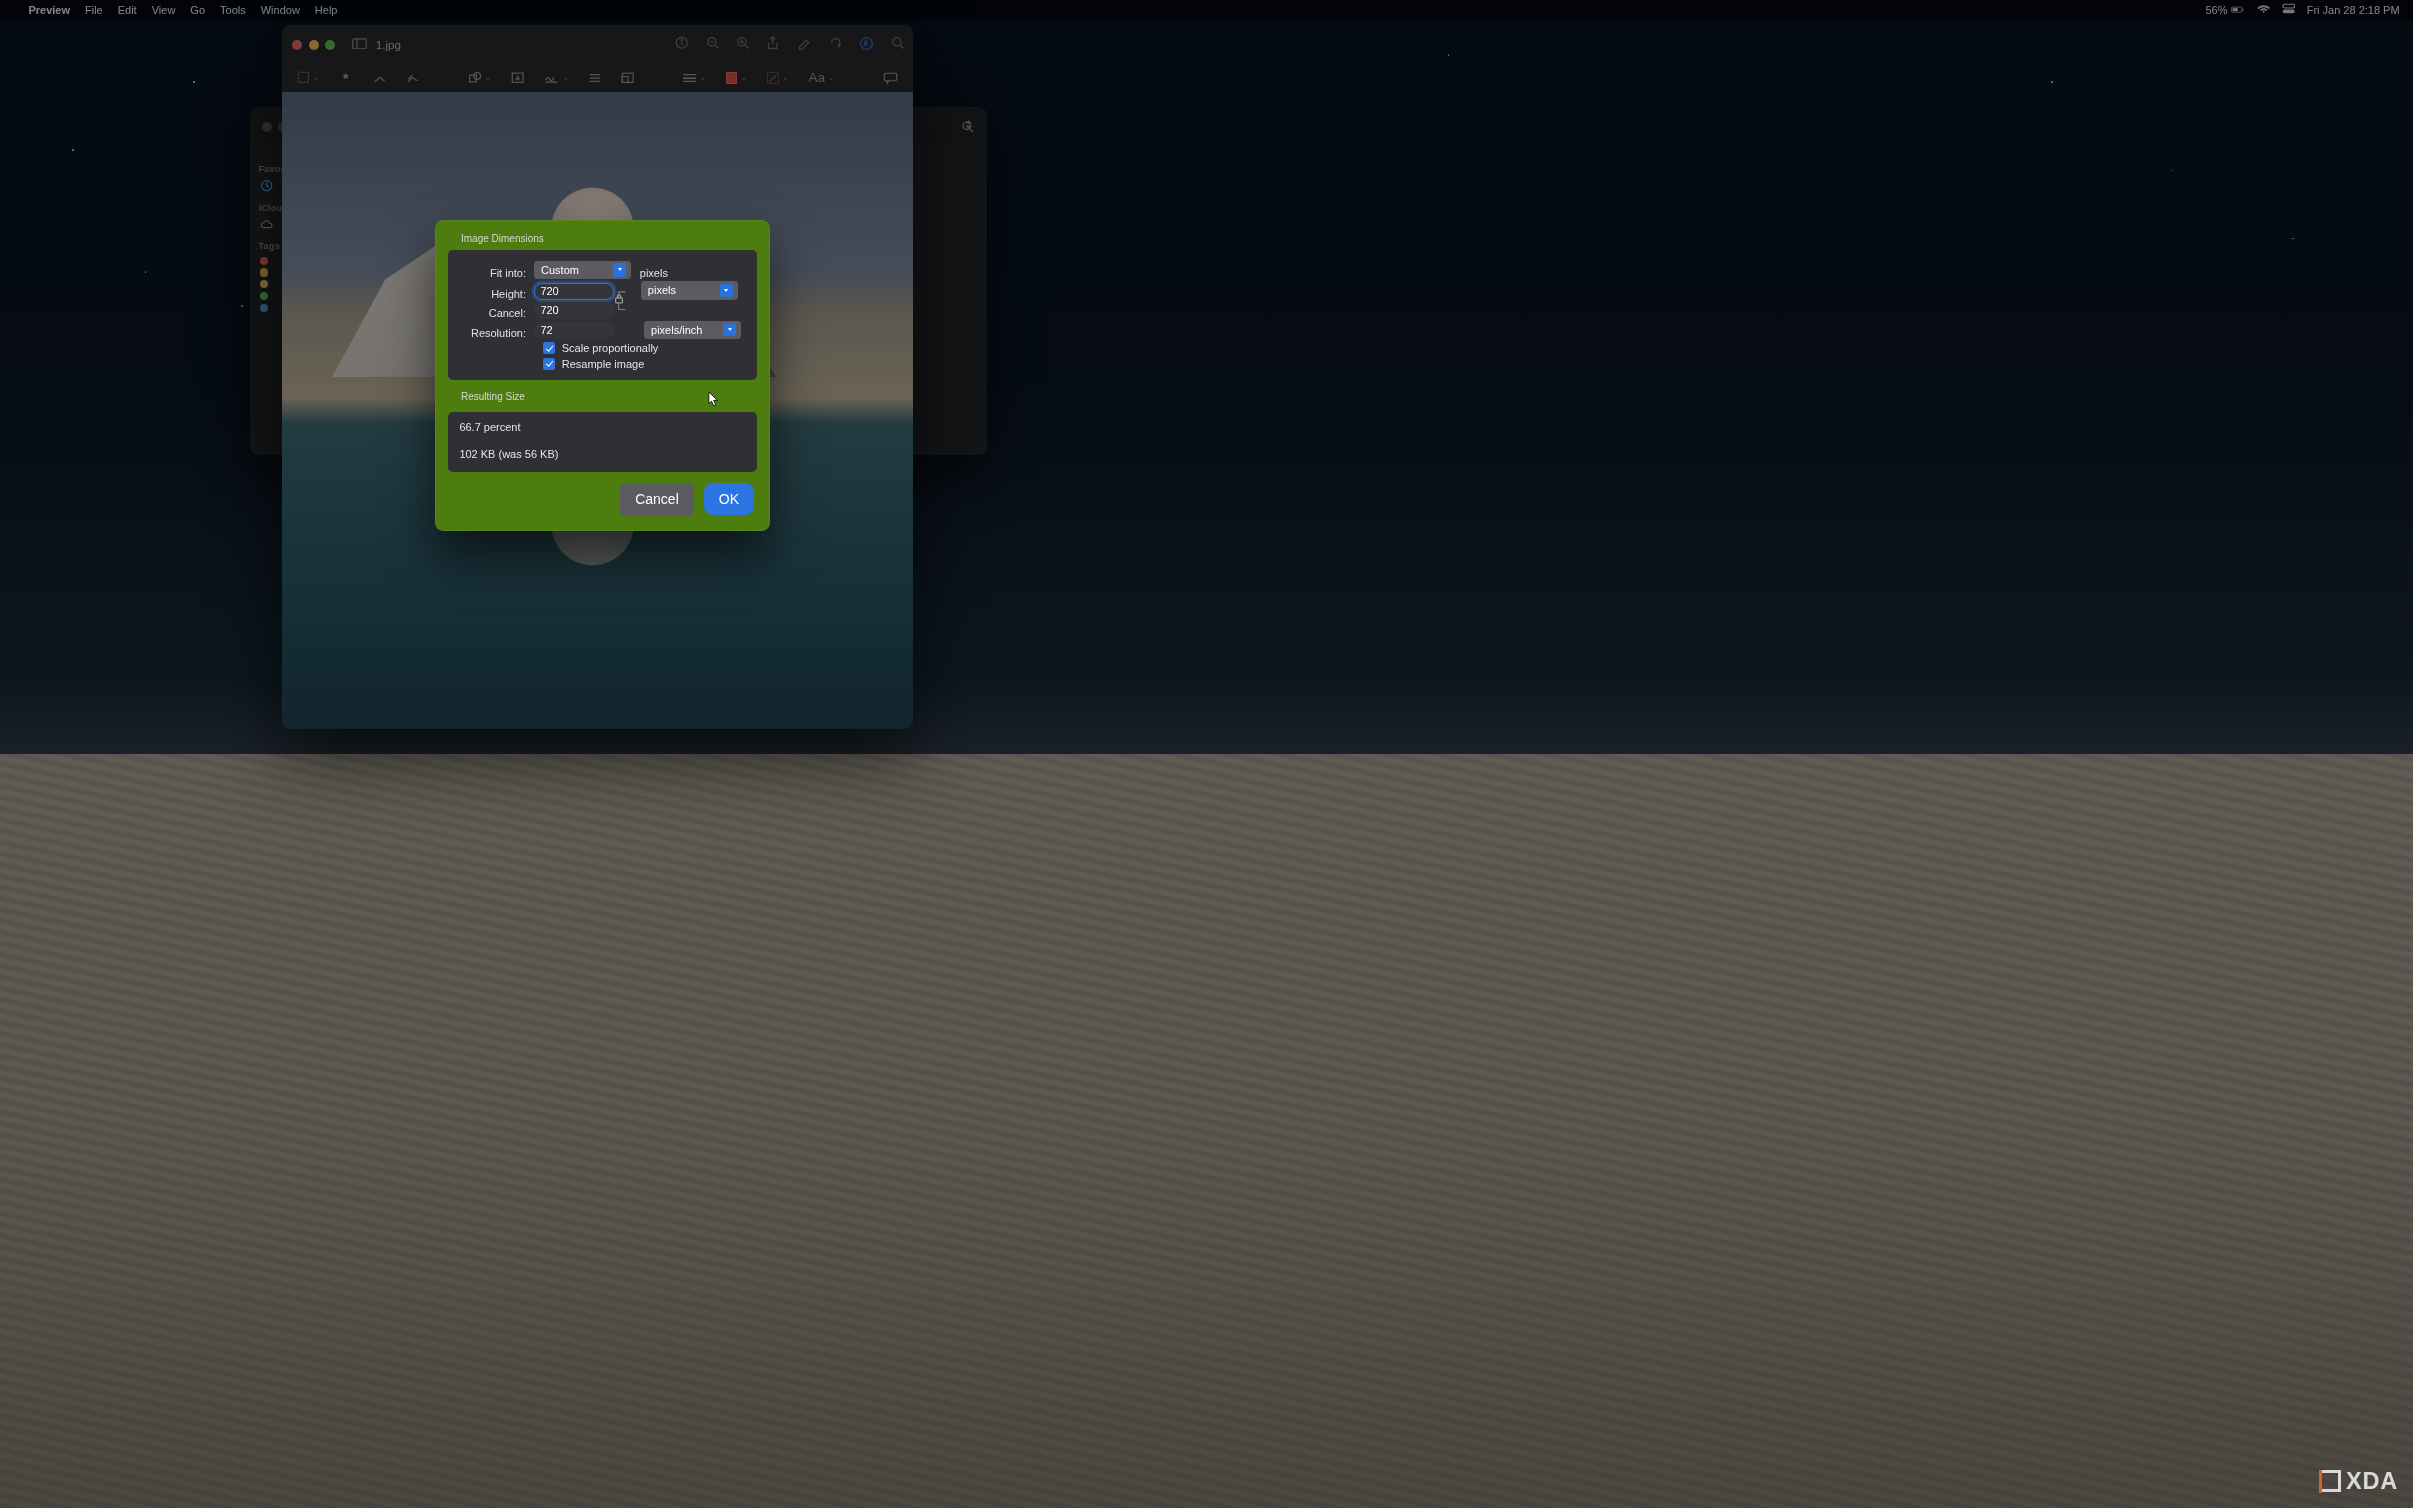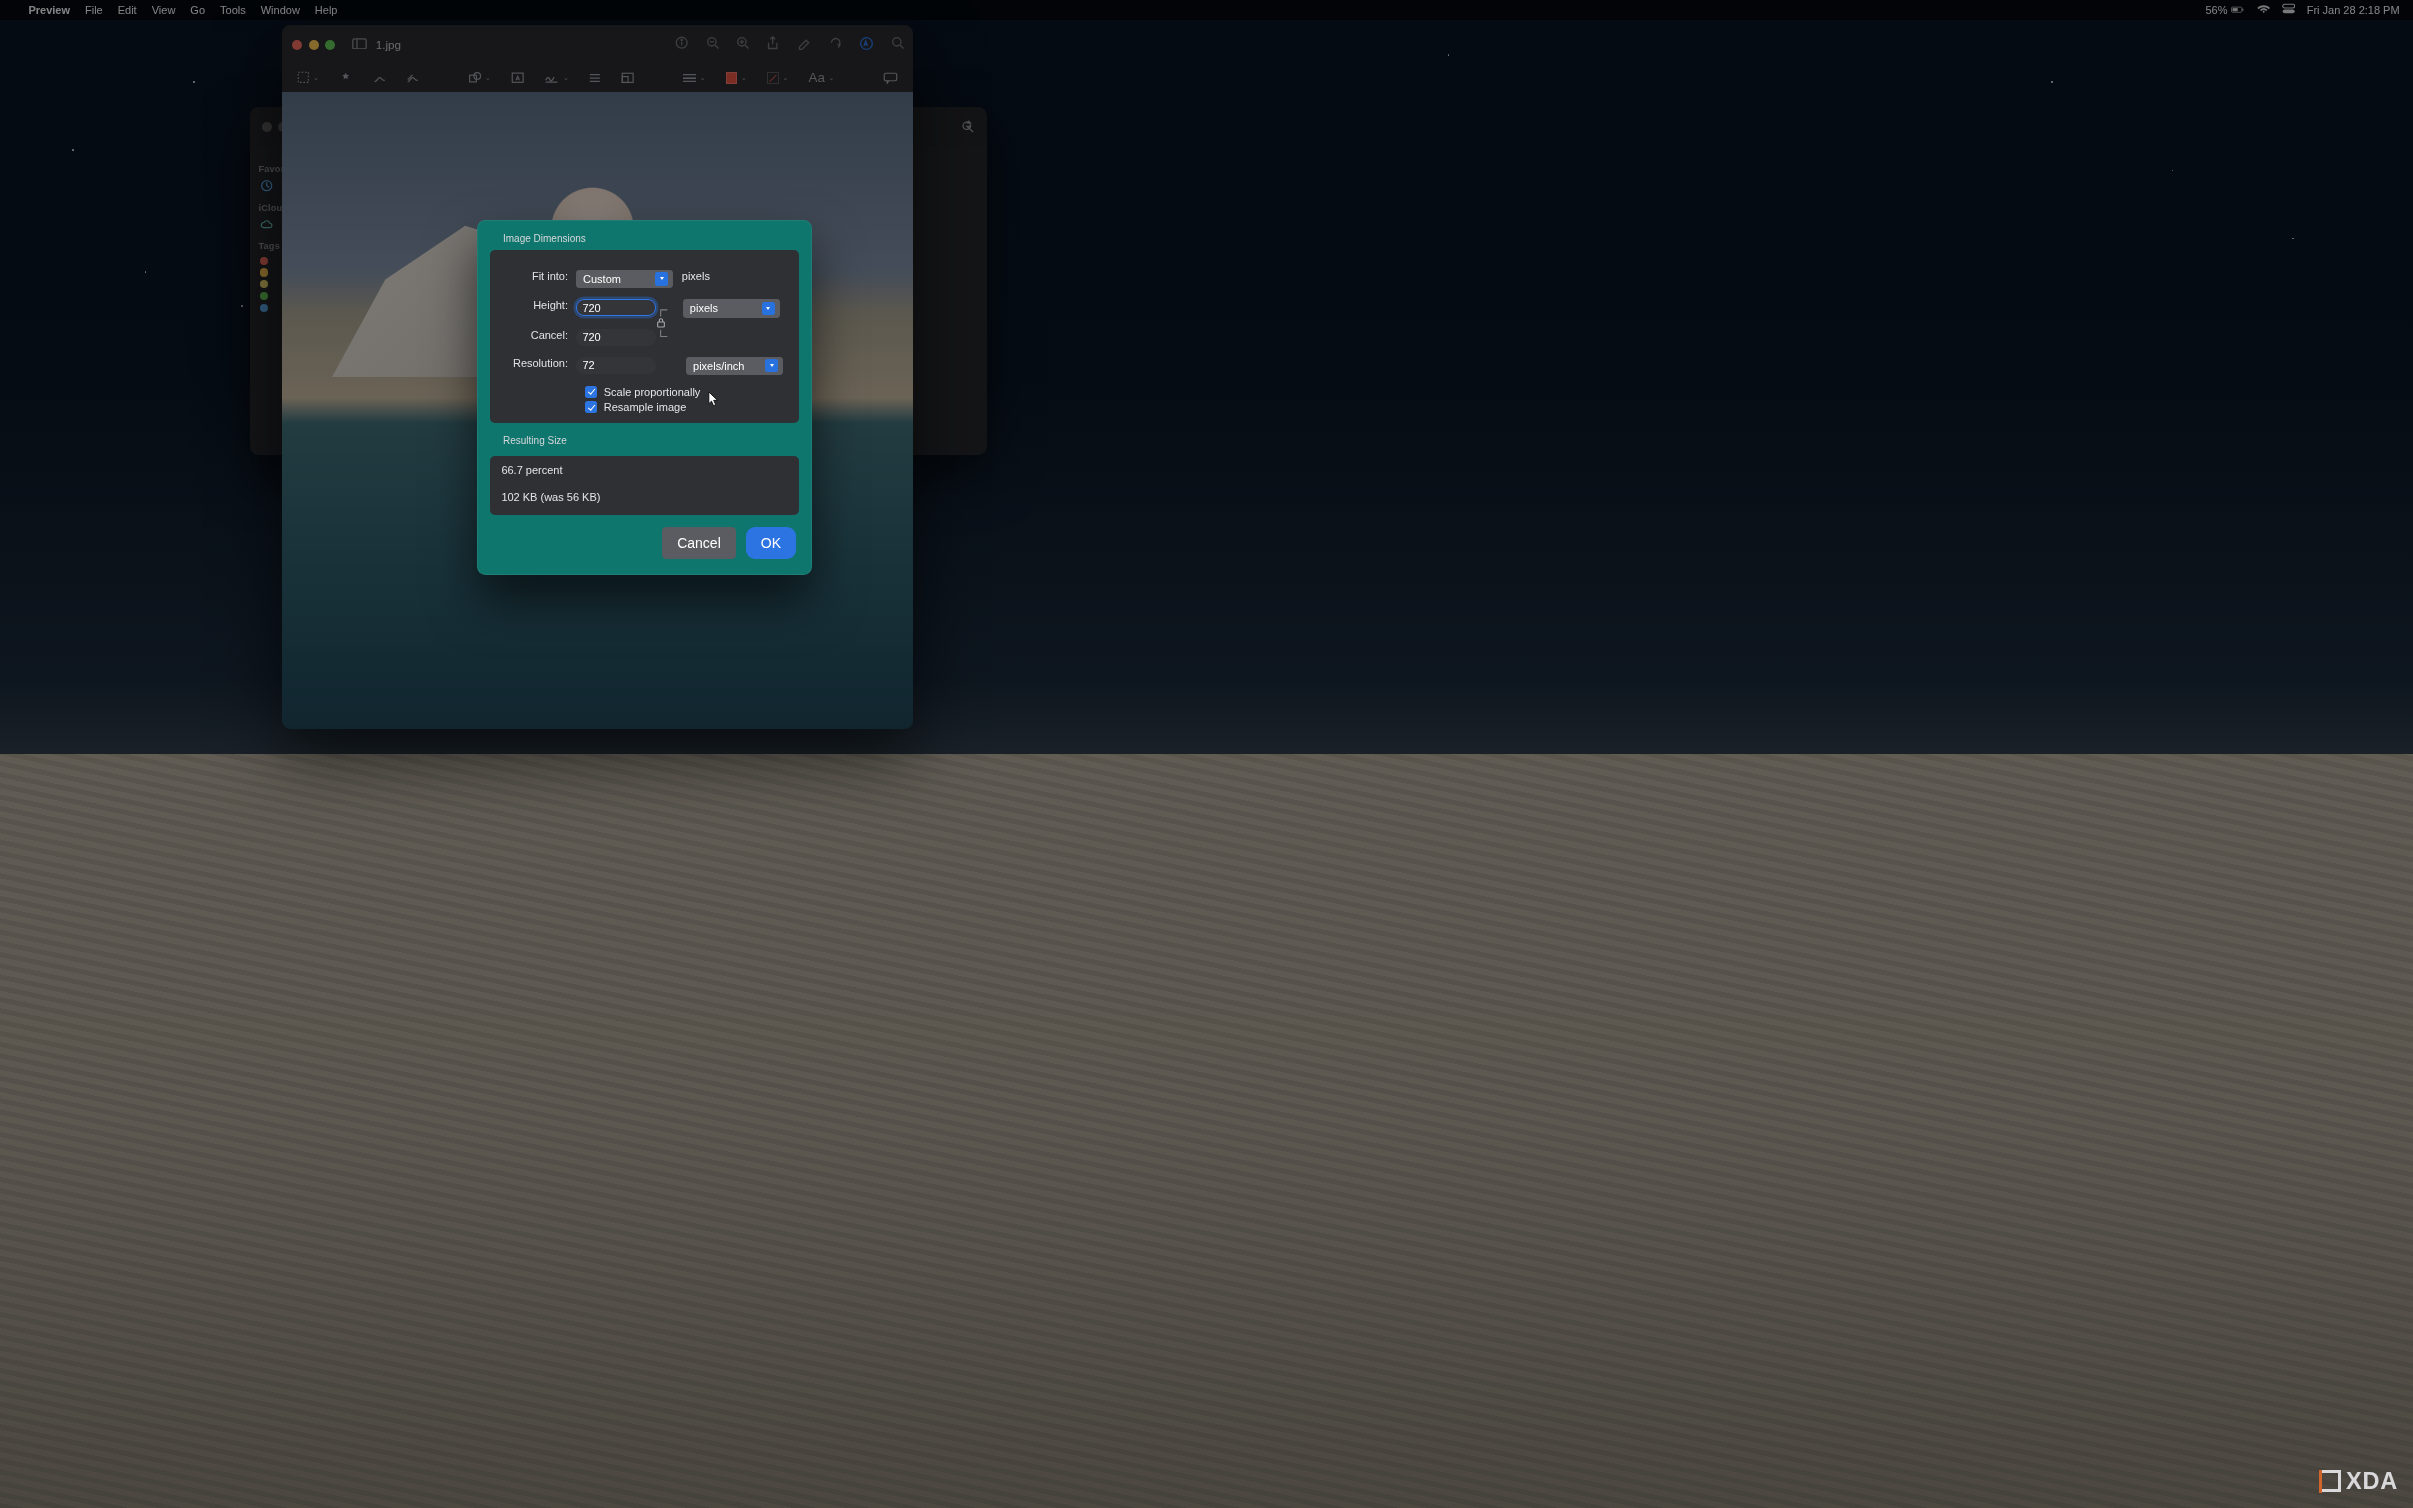--- a/index.html
+++ b/index.html
@@ -76,28 +76,28 @@
 .cat { position:absolute; top:92px; left:260px; width:101px; height:75px;
   background: radial-gradient(circle at 50% 60%, #f6e9e0 0%, #e9d7c9 60%, transparent 62%); }
 .catref { position:absolute; top:402px; left:260px; width:101px; height:75px; transform:scaleY(-1); opacity:.6;
   background: radial-gradient(circle at 50% 60%, #f6e9e0 0%, #e9d7c9 60%, transparent 62%); }
 
 
 .dim { position:absolute; inset:0; background:rgba(0,0,0,.45); }
 
 
 .dialog {
-  position:absolute; top:220px; left:477px; width:335px;
-  background:#0f766e; border:0.8px solid rgba(255,255,255,.07); border-radius:8.4px;
+  position:absolute; top:220px; left:435px; width:335px;
+  background:#4d7c0f; border:0.8px solid rgba(255,255,255,.07); border-radius:8.4px;
   box-shadow: 0 25px 50px rgba(0,0,0,.6);
   color:#e5e5e8; font-size:11px;
 }
 .dsection-title { padding:11.7px 15px 6.7px 25px; color:#d7d7da; font-size:10px; }
 .dgroup { background:#2f3034; border-radius:5px; margin:0 11.7px; padding:8.4px 11.7px 10px 11.7px; }
-.drow { display:flex; align-items:flex-start; margin:11px 0; }
+.drow { display:flex; align-items:flex-end; margin:2px 0; }
 .dlabel { width:75px; text-align:right; color:#e2e2e5; padding-right:8.4px; }
 .select {
   display:flex; align-items:center; justify-content:space-between;
   background:#5b5c61; border-radius:3.4px; height:18.4px; padding:0 5px 0 6.7px; color:#fff;
 }
 .select .caret { background:#2872e0; width:13.4px; height:13.4px; border-radius:2.5px; display:flex; align-items:center; justify-content:center; margin-left:5px;}
 .select .caret::after { content:""; width:0;height:0;border-left:2.5px solid transparent;border-right:2.5px solid transparent;border-top:3.4px solid #fff; }
 .suffix { margin-left:8.4px; color:#e7e7ea; }
 .tinput {
   background:#343539; border:0.8px solid transparent; border-radius:8px; height:17px;

